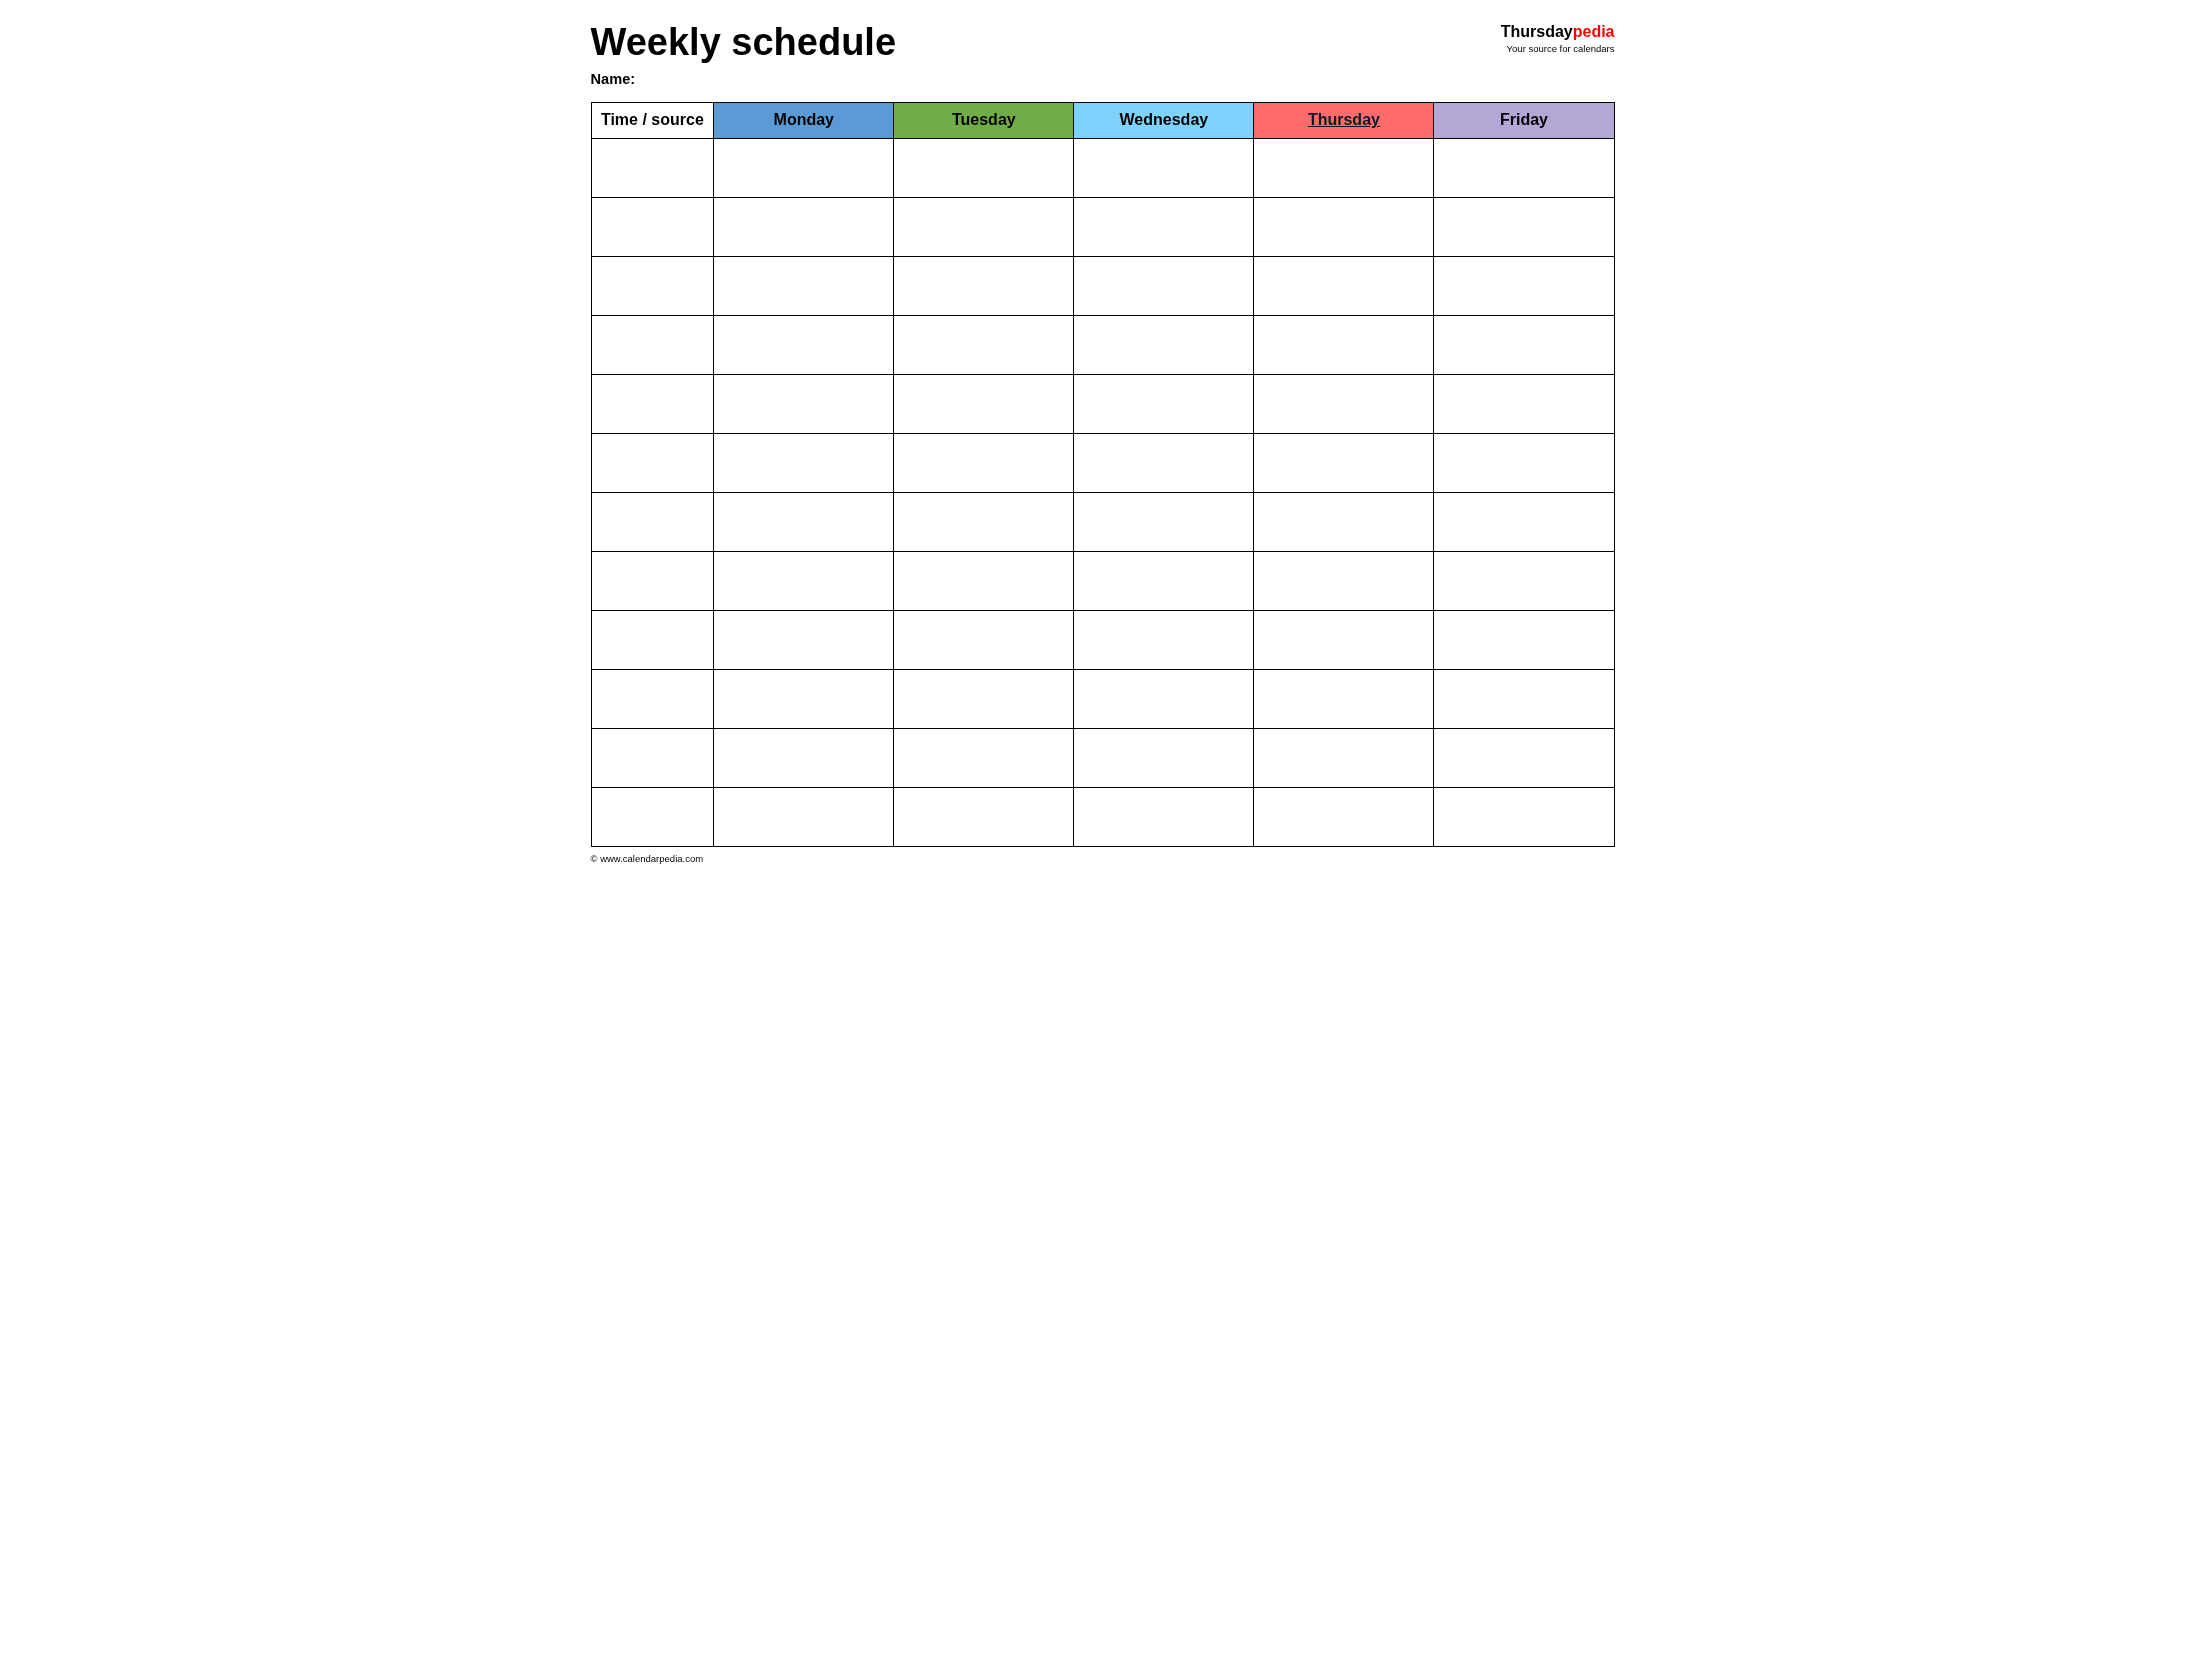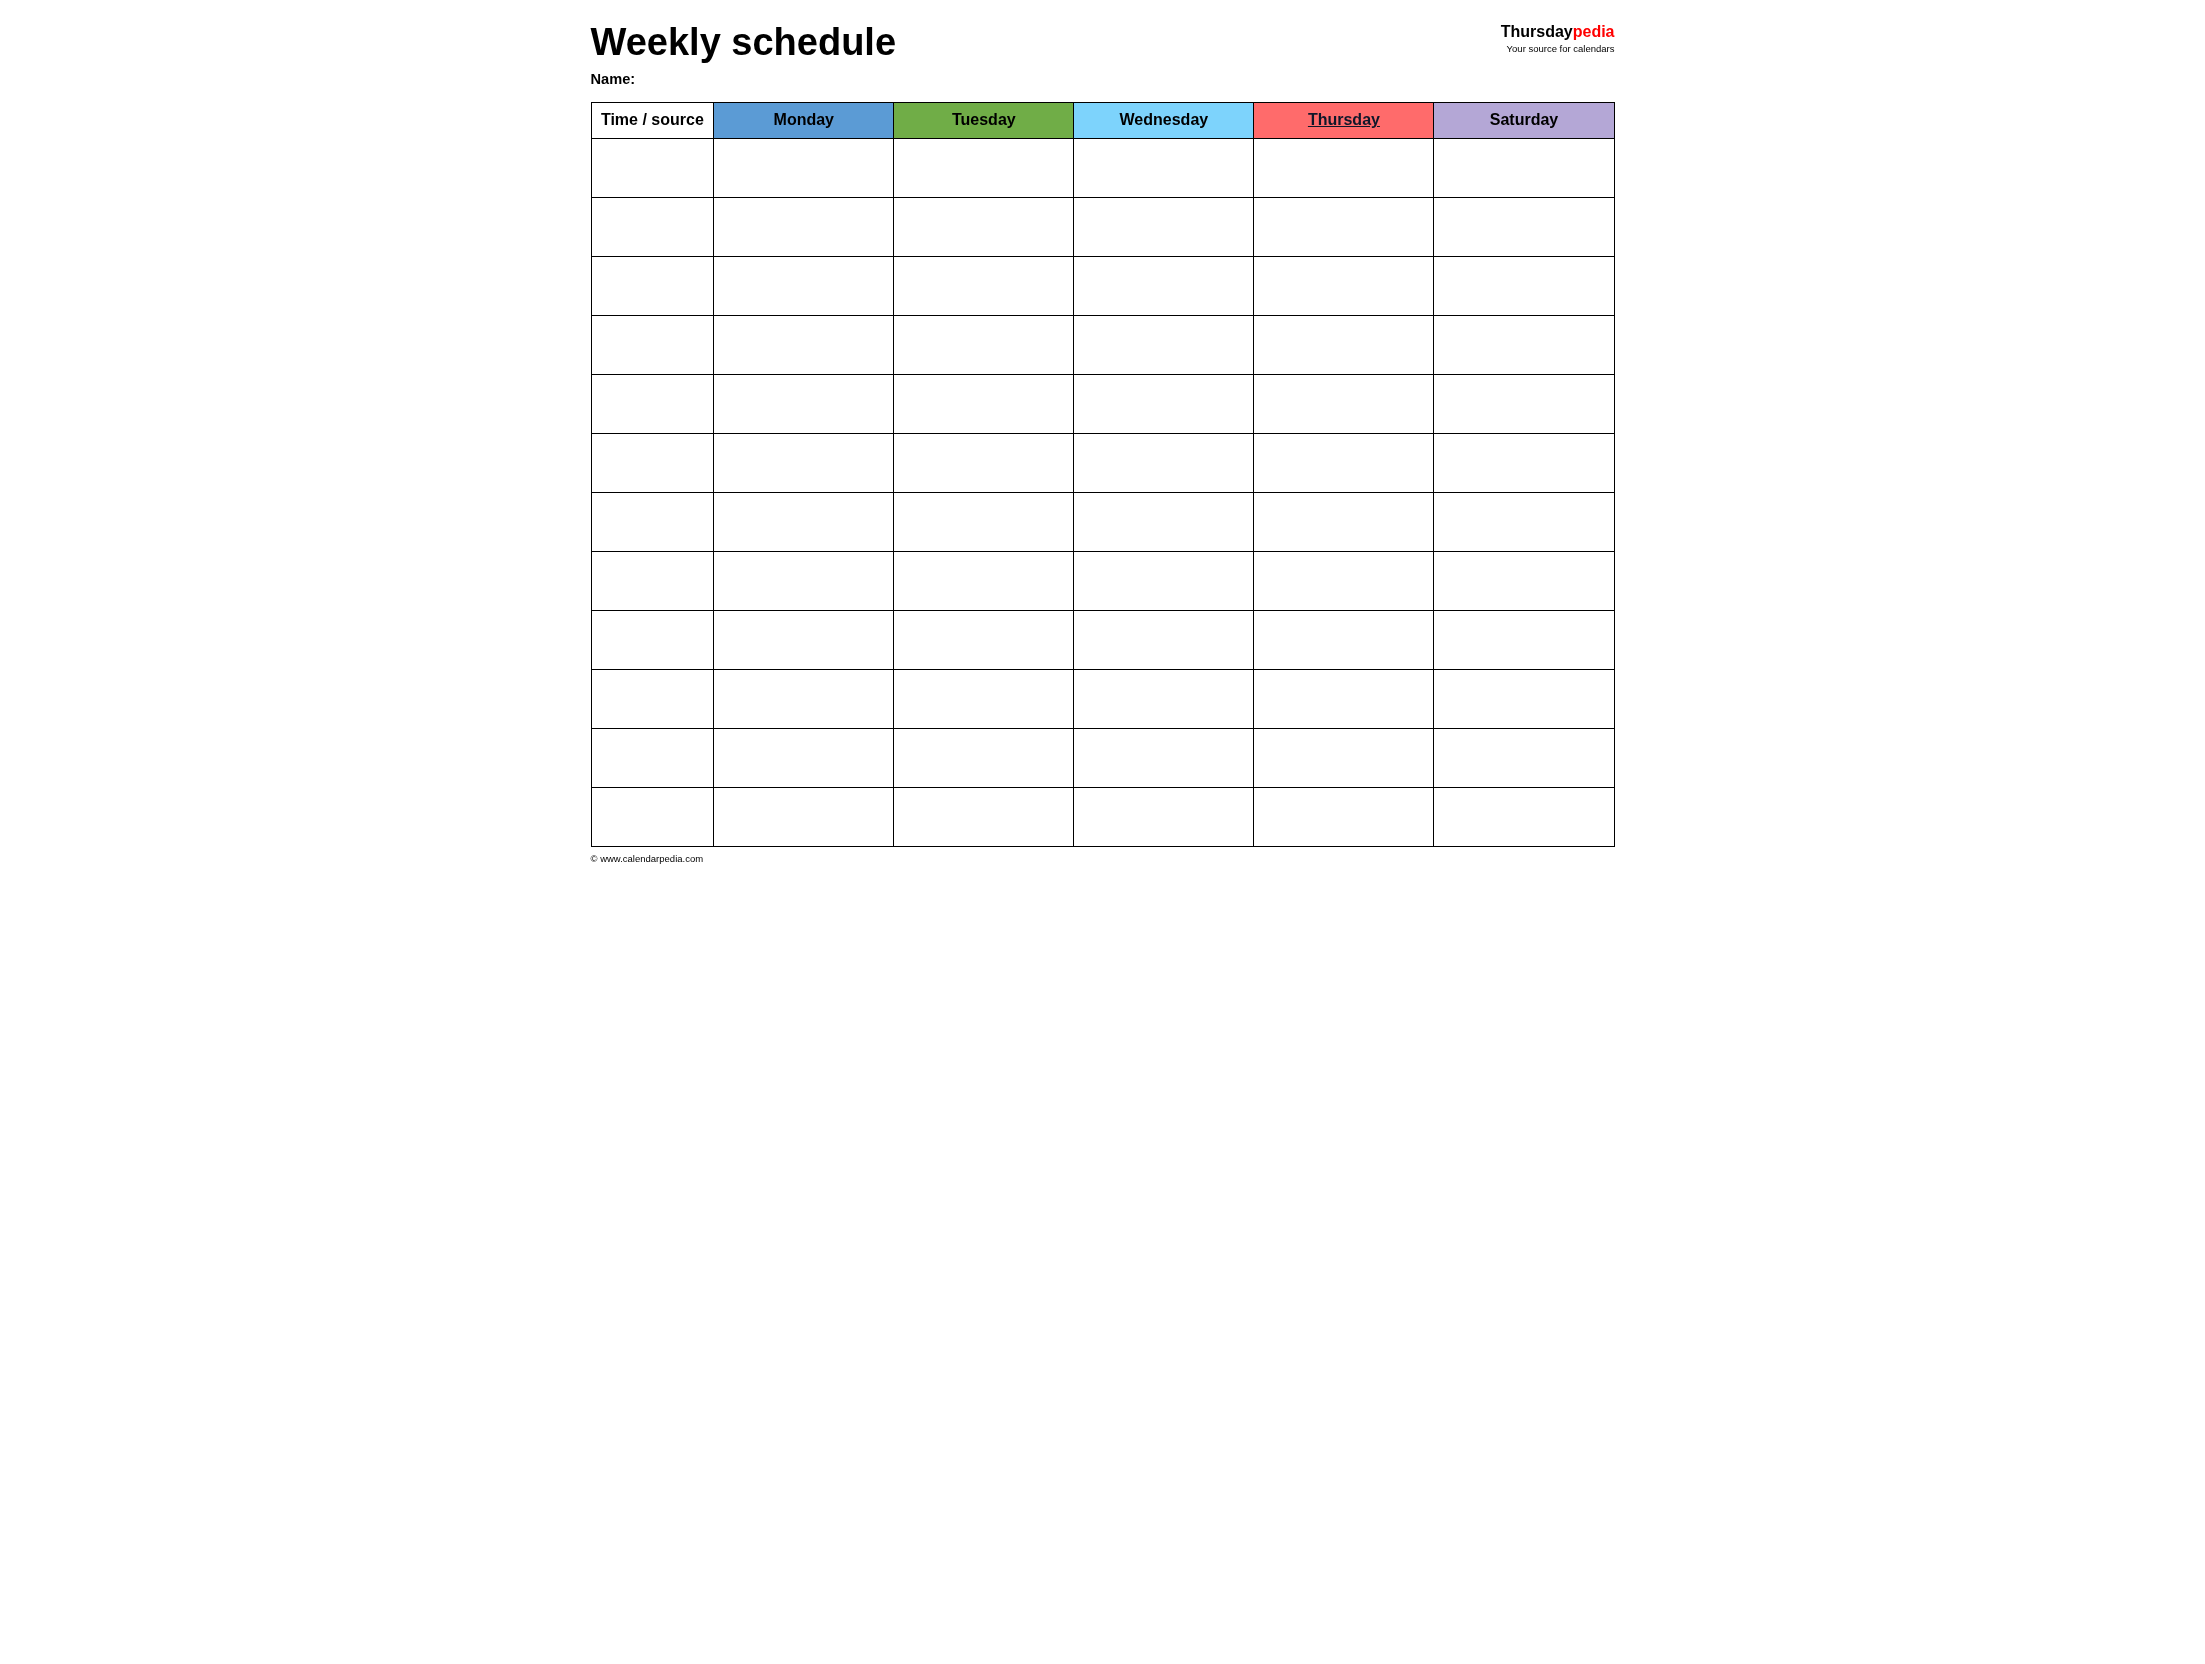--- a/index.html
+++ b/index.html
@@ -169,21 +169,21 @@
         <th class="th-tuesday">
           <span>Tuesday</span>
         </th>
         <th class="th-wednesday">
           <span>Wednesday</span>
         </th>
         <th class="th-thursday">
           <span>Thursday</span>
         </th>
         <th class="th-friday">
-          <span>Saturday</span>
+          <span>Friday</span>
         </th>
       </tr>
     </thead>
     <tbody id="schedule-body">
     <tr>
           <td class="td-time"></td>
           <td></td>
           <td></td>
           <td></td>
           <td></td>

